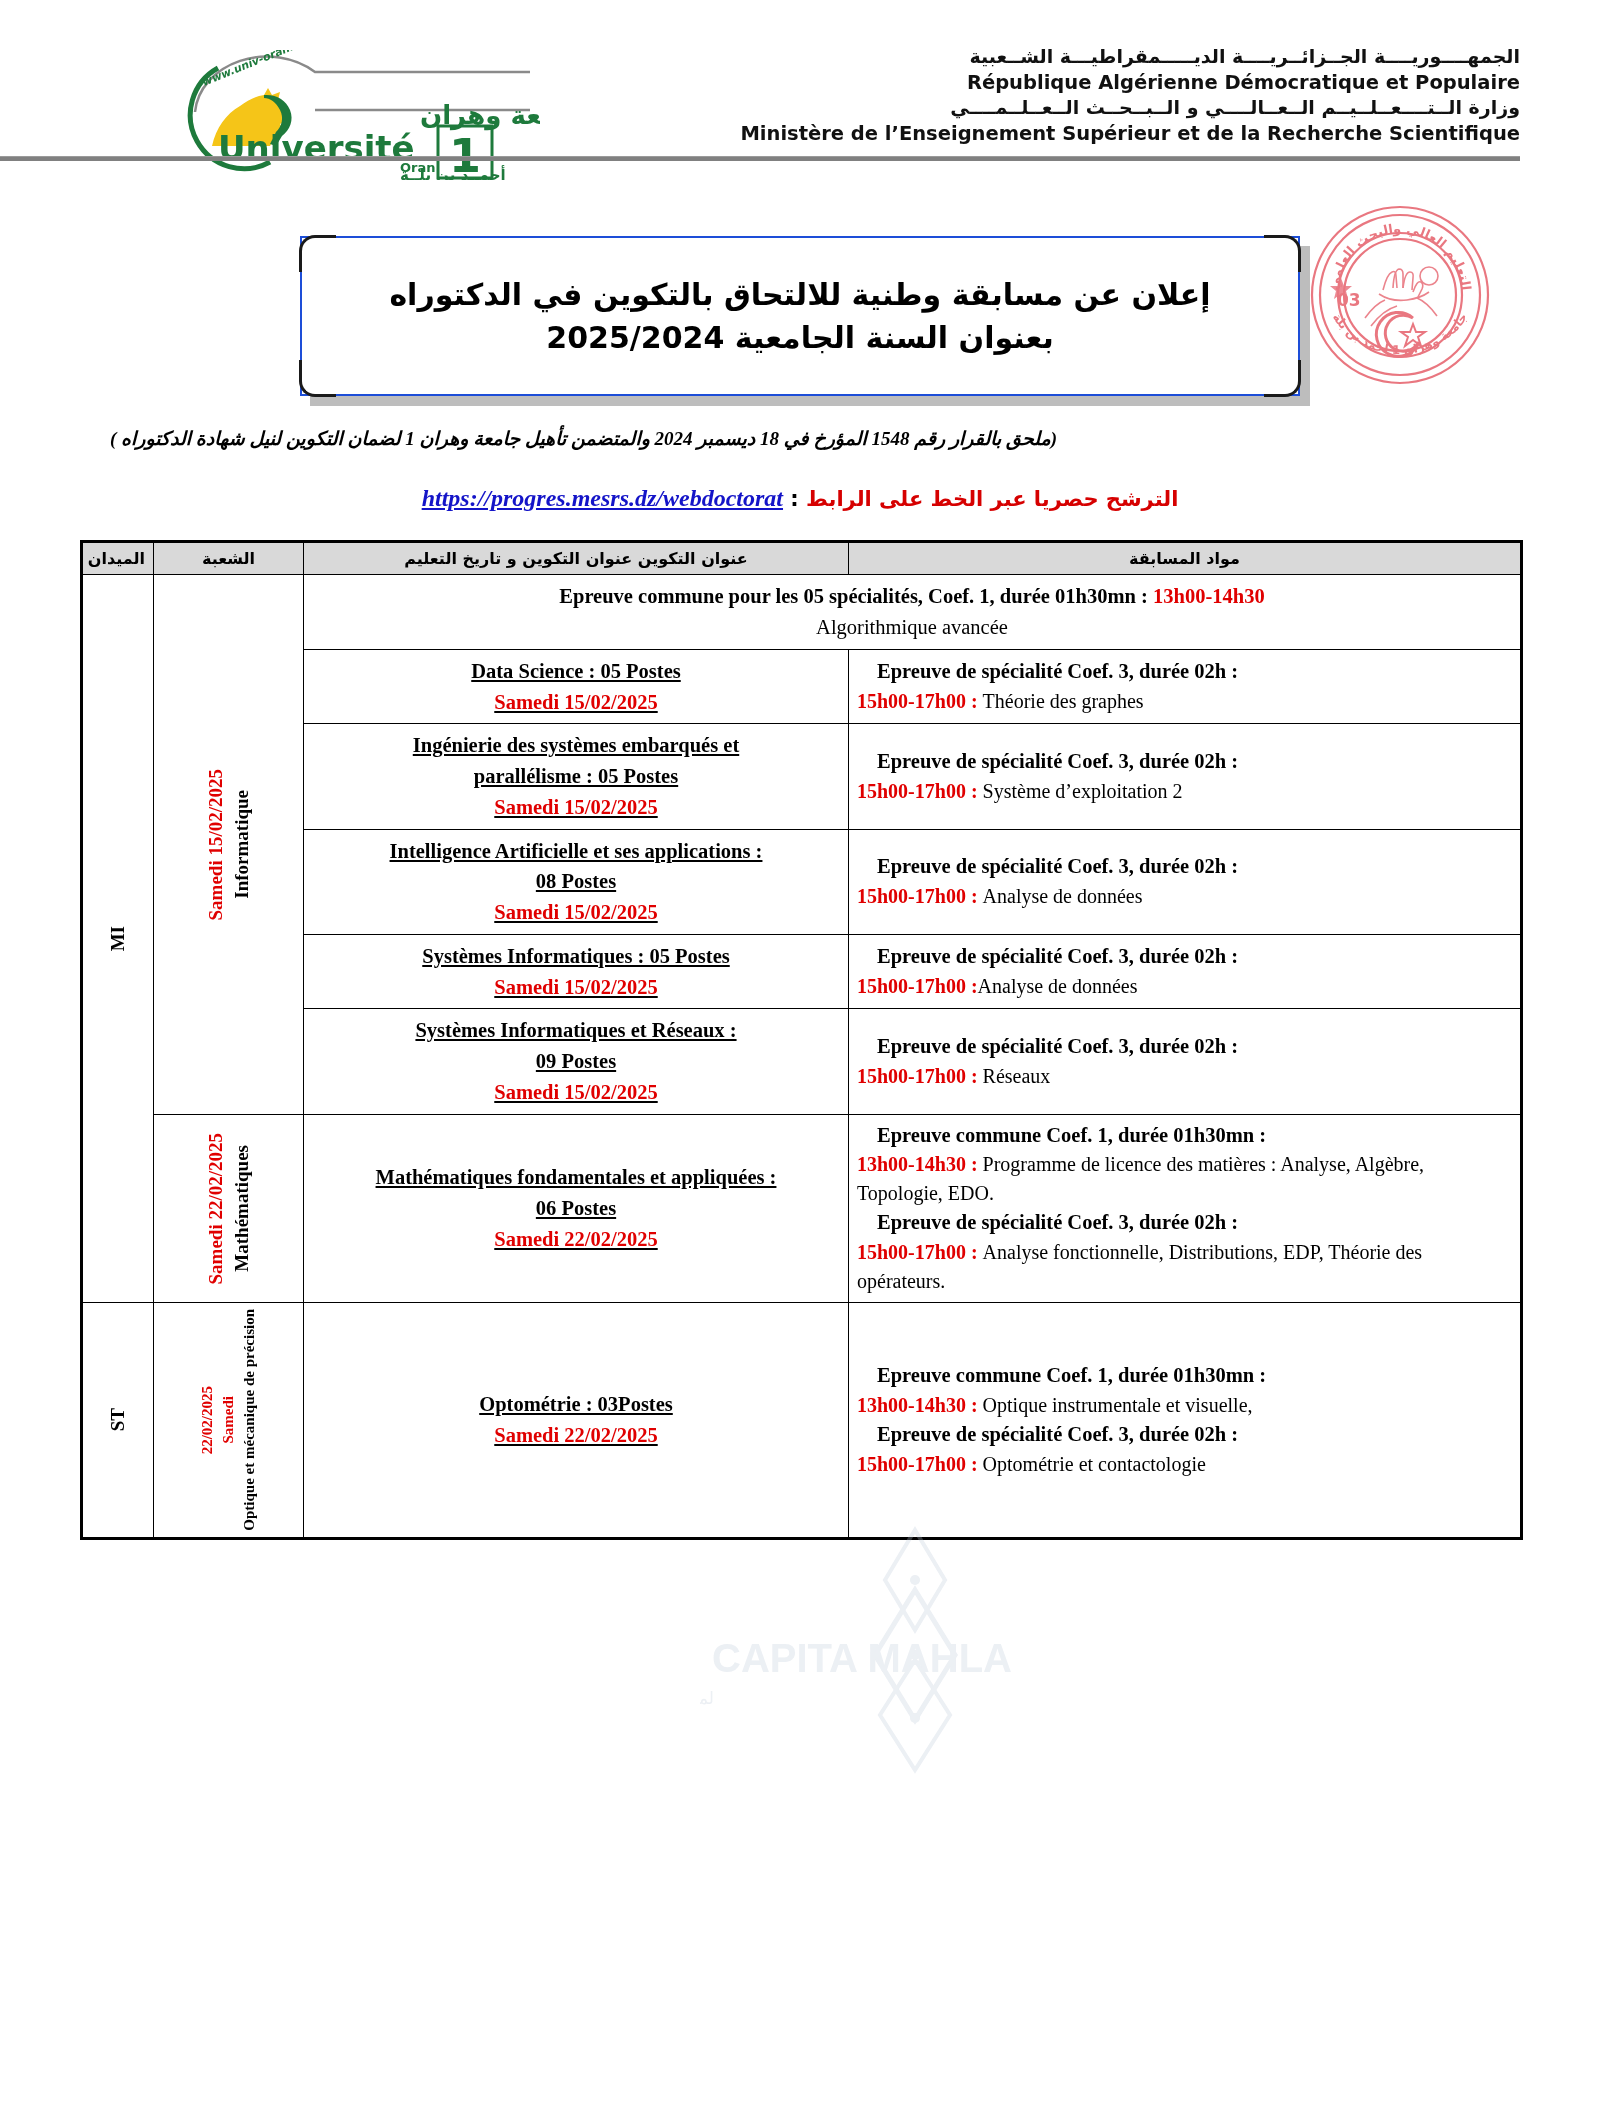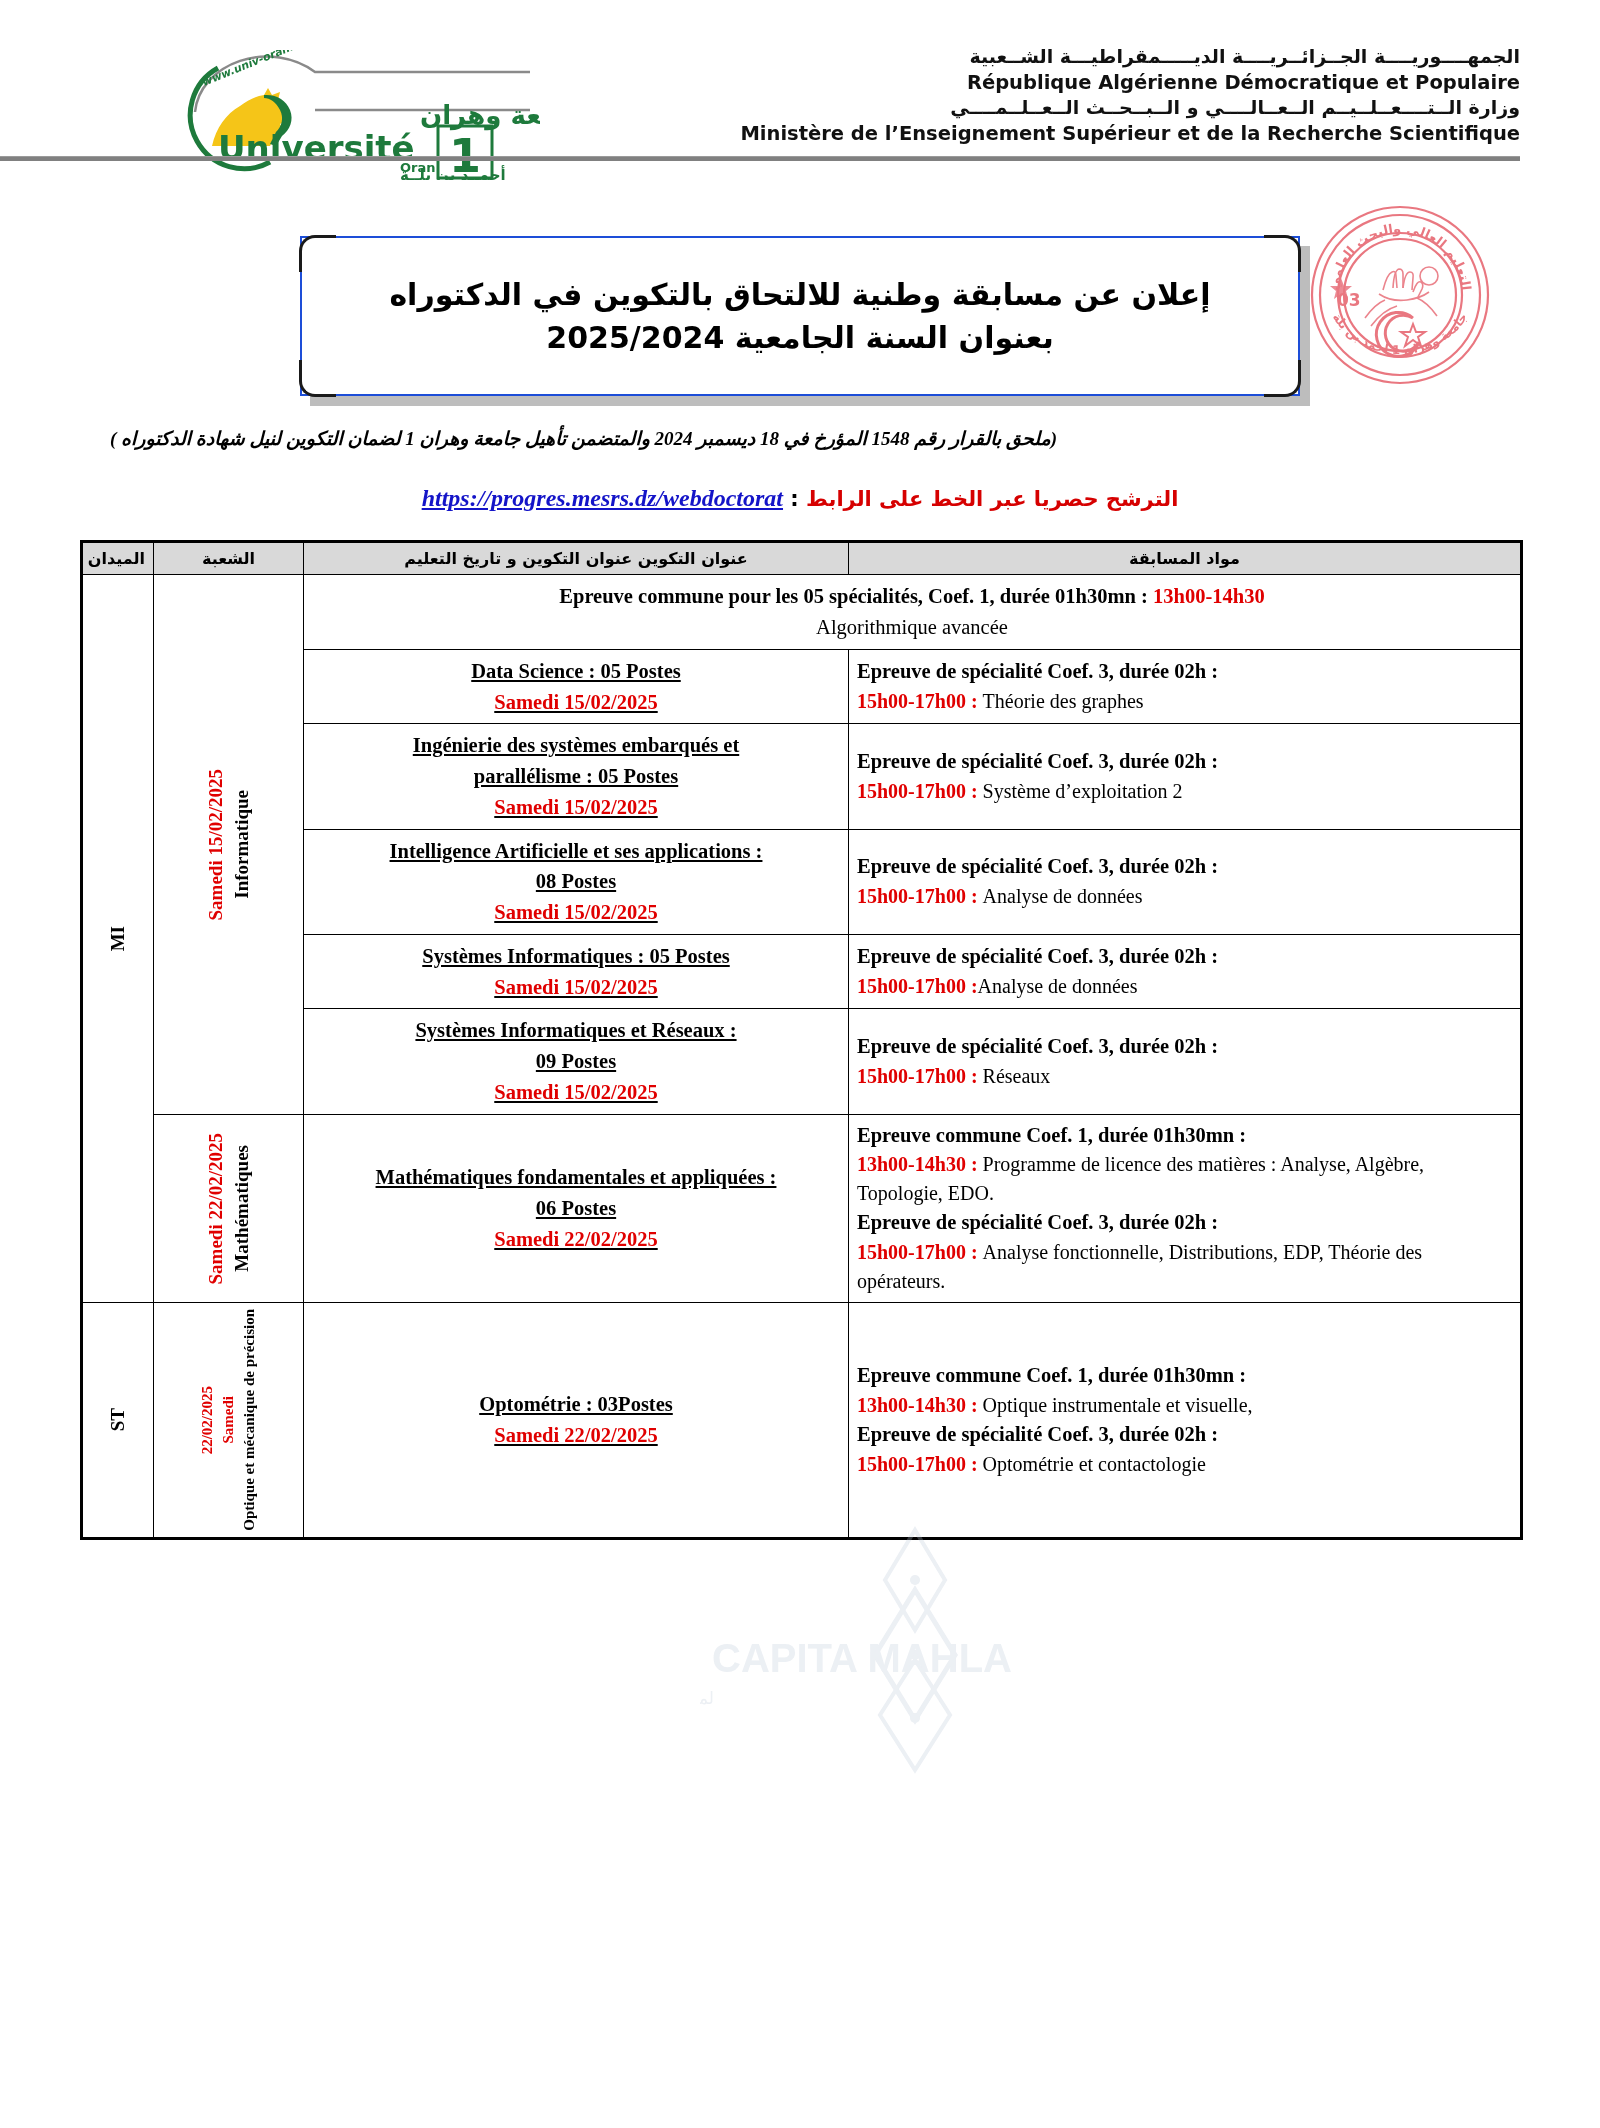--- a/index.html
+++ b/index.html
@@ -268,21 +268,21 @@
   }
   .cell-common .l1 { font-weight: bold; }
   .cell-common .l2 { font-weight: normal; }
   .cell-subj {
     text-align: left;
     font-family: "Liberation Serif", serif;
     font-size: 20px;
     line-height: 1.45;
     padding: 10px 10px;
   }
-  .cell-subj .hd { font-weight: bold; font-size: 20.5px; }
+  .cell-subj .hd { font-weight: bold; font-size: 20.5px; margin-left: 20px; }
   .cell-subj .tm { color:#e00000; font-weight: bold; }
   .cell-subj .bd { font-weight: normal; }
 
   
   .watermark {
     position: absolute;
     left: 620px;
     top: 980px;
     width: 430px;
     height: 320px;

